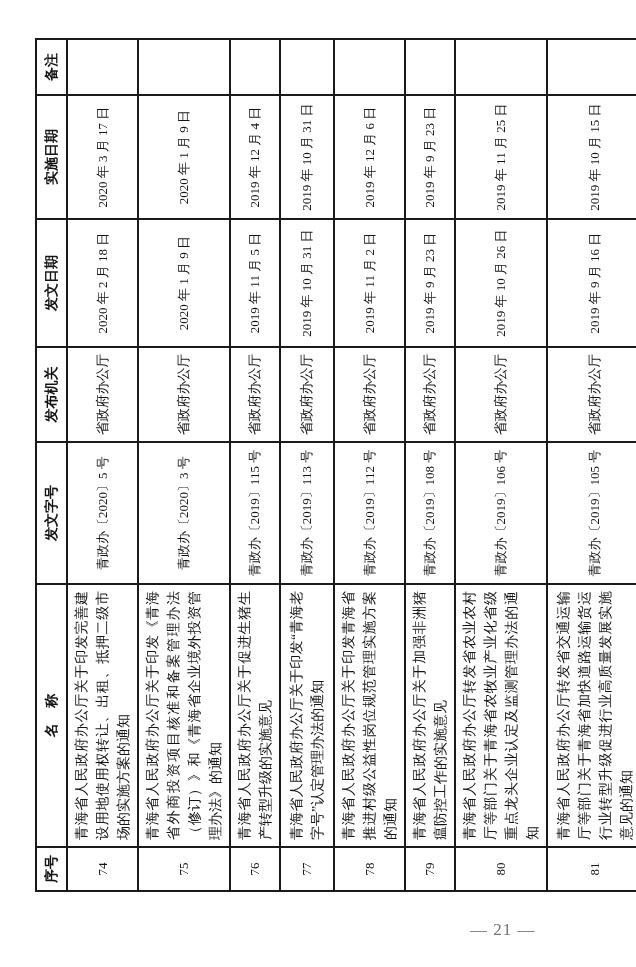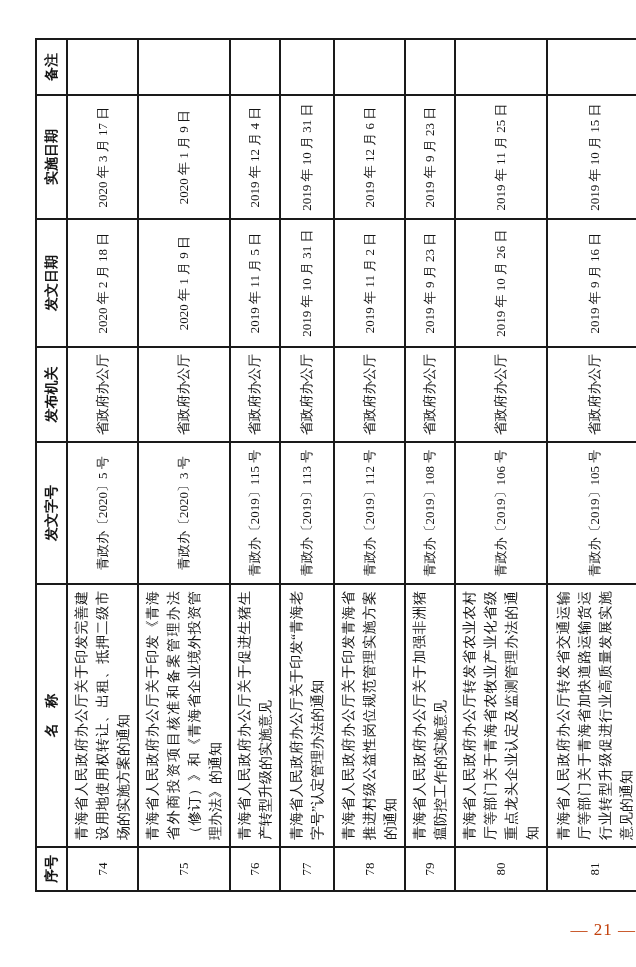--- a/index.html
+++ b/index.html
@@ -29,22 +29,22 @@
   .cell-serial { font-size:13px; }
   .cell-name { text-align:left; }
   .name-inner {
     padding:3px 6px; font-size:14px; line-height:21px;
     text-align:justify; text-align-last:left; word-break:break-all;
   }
   .cell-issuer { font-size:13.5px; white-space:nowrap; }
   .cell-docno, .cell-date { font-size:13px; white-space:nowrap; }
   .pageno {
     position:absolute; left:470px; top:920px; width:166px;
-    text-align:right; font-size:17px; letter-spacing:1px;
-    font-family:"Liberation Serif","DejaVu Serif",serif; color:#c2410c;
+    text-align:left; font-size:17px; letter-spacing:1px;
+    font-family:"Liberation Serif","DejaVu Serif",serif; color:#737373;
   }
 </style>
 </head>
 <body>
 
 <div class="page">
   <div class="rot">
     <table class="doc">
       <colgroup>
         <col style="width:44px">

